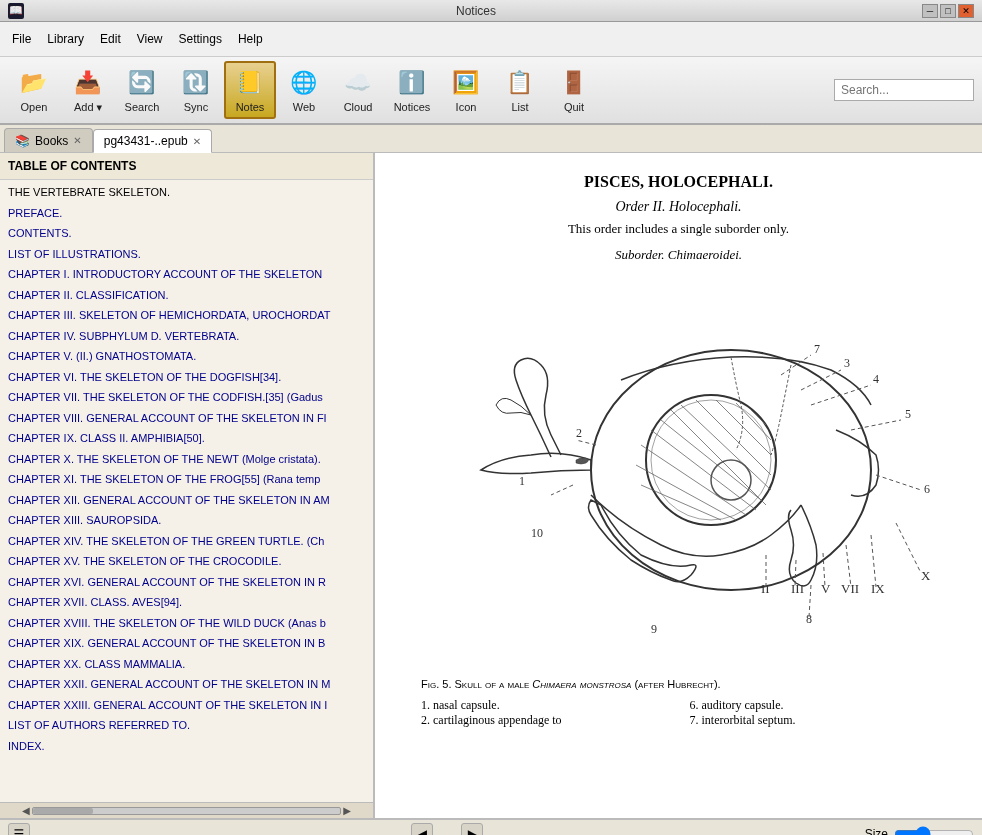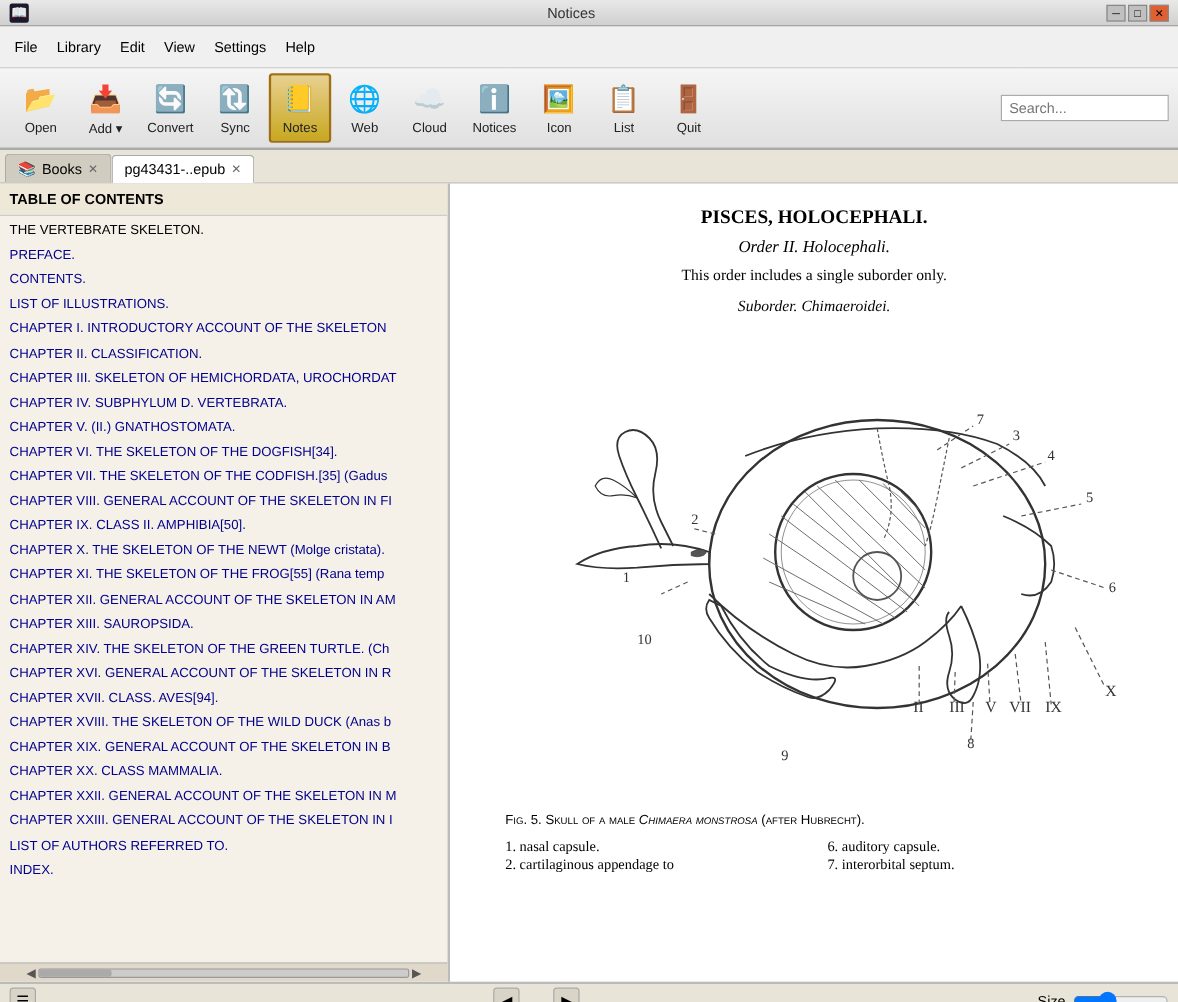--- a/index.html
+++ b/index.html
@@ -267,21 +267,21 @@
 <div class="toolbar-btn">
       <div class="toolbar-icon">📂</div>
       <div>Open</div>
     </div>
     <div class="toolbar-btn">
       <div class="toolbar-icon">📥</div>
       <div>Add ▾</div>
     </div>
     <div class="toolbar-btn">
       <div class="toolbar-icon">🔄</div>
-      <div>Convert</div>
+      <div>Search</div>
     </div>
     <div class="toolbar-btn">
       <div class="toolbar-icon">🔃</div>
       <div>Sync</div>
     </div>
     <div class="toolbar-btn active">
       <div class="toolbar-icon">📒</div>
       <div>Notes</div>
     </div>
     <div class="toolbar-btn">
@@ -341,20 +341,21 @@
         <div class="toc-item">CHAPTER V. (II.) GNATHOSTOMATA.</div>
         <div class="toc-item">CHAPTER VI. THE SKELETON OF THE DOGFISH[34].</div>
         <div class="toc-item">CHAPTER VII. THE SKELETON OF THE CODFISH.[35] (Gadus</div>
         <div class="toc-item">CHAPTER VIII. GENERAL ACCOUNT OF THE SKELETON IN FI</div>
         <div class="toc-item">CHAPTER IX. CLASS II. AMPHIBIA[50].</div>
         <div class="toc-item">CHAPTER X. THE SKELETON OF THE NEWT (Molge cristata).</div>
         <div class="toc-item">CHAPTER XI. THE SKELETON OF THE FROG[55] (Rana temp</div>
         <div class="toc-item">CHAPTER XII. GENERAL ACCOUNT OF THE SKELETON IN AM</div>
         <div class="toc-item">CHAPTER XIII. SAUROPSIDA.</div>
         <div class="toc-item">CHAPTER XIV. THE SKELETON OF THE GREEN TURTLE. (Ch</div>
+        <div class="toc-item">CHAPTER XV. THE SKELETON OF THE CROCODILE.</div>
         <div class="toc-item">CHAPTER XVI. GENERAL ACCOUNT OF THE SKELETON IN R</div>
         <div class="toc-item">CHAPTER XVII. CLASS. AVES[94].</div>
         <div class="toc-item">CHAPTER XVIII. THE SKELETON OF THE WILD DUCK (Anas b</div>
         <div class="toc-item">CHAPTER XIX. GENERAL ACCOUNT OF THE SKELETON IN B</div>
         <div class="toc-item">CHAPTER XX. CLASS MAMMALIA.</div>
         <div class="toc-item">CHAPTER XXII. GENERAL ACCOUNT OF THE SKELETON IN M</div>
         <div class="toc-item">CHAPTER XXIII. GENERAL ACCOUNT OF THE SKELETON IN I</div>
         <div class="toc-item">LIST OF AUTHORS REFERRED TO.</div>
         <div class="toc-item">INDEX.</div>
       </div>

